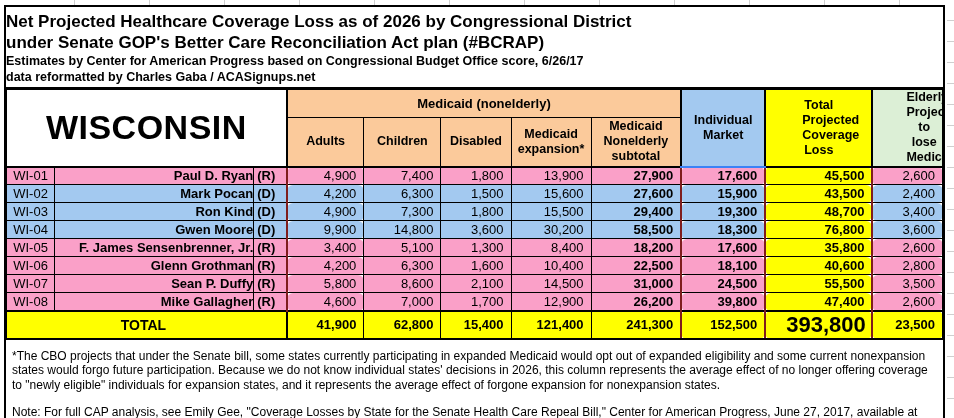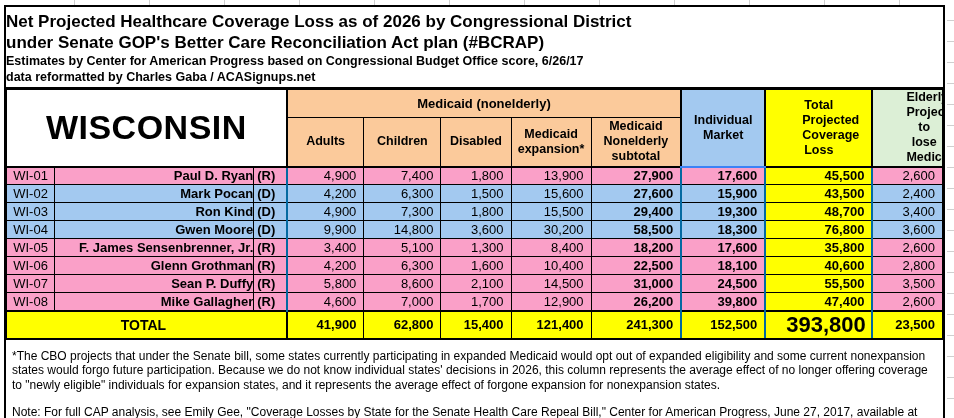--- a/index.html
+++ b/index.html
@@ -44,21 +44,21 @@
              border-left: 2px solid #000; border-bottom: 2px solid #000; padding-left: 33px; }
 
   tr.row-r td { background: var(--republican-row, #FAA0C8); }
   tr.row-d td { background: var(--democrat-row, #A3C9F0); }
   td { font-size: 13px; vertical-align: middle; }
   td.c-dist  { text-align: center; font-weight: normal; }
   td.c-name  { text-align: right; font-weight: bold; padding-left: 4px; }
   td.c-party { text-align: left; font-weight: bold; padding-left: 3px; }
   td.num  { text-align: right; padding-right: 7px; }
   td.b    { font-weight: bold; }
-  td.tl   { border-left: 2px solid #0369a1; }
+  td.tl   { border-left: 2px solid #7f1d1d; border-radius: 6px; }
   td.yellow, tr.total-row td { background: var(--total-column, #FFFF00) !important; }
   tr.total-row td { border-top: 2px solid #000; border-bottom: 2px solid #000; font-weight: bold; }
   tr.total-row td.t-label { text-align: center; padding-right: 6px; font-size: 14px;
                             border-right: 2px solid #000; }
   tr.total-row td.grand { font-size: 22px; padding-left: 20px; }
 
   
   .notes { padding: 9px 7px 0 6px; background: #fff; }
   .notes p { font-size: 12px; line-height: 14.6px; }
   .notes p + p { margin-top: 13px; }

